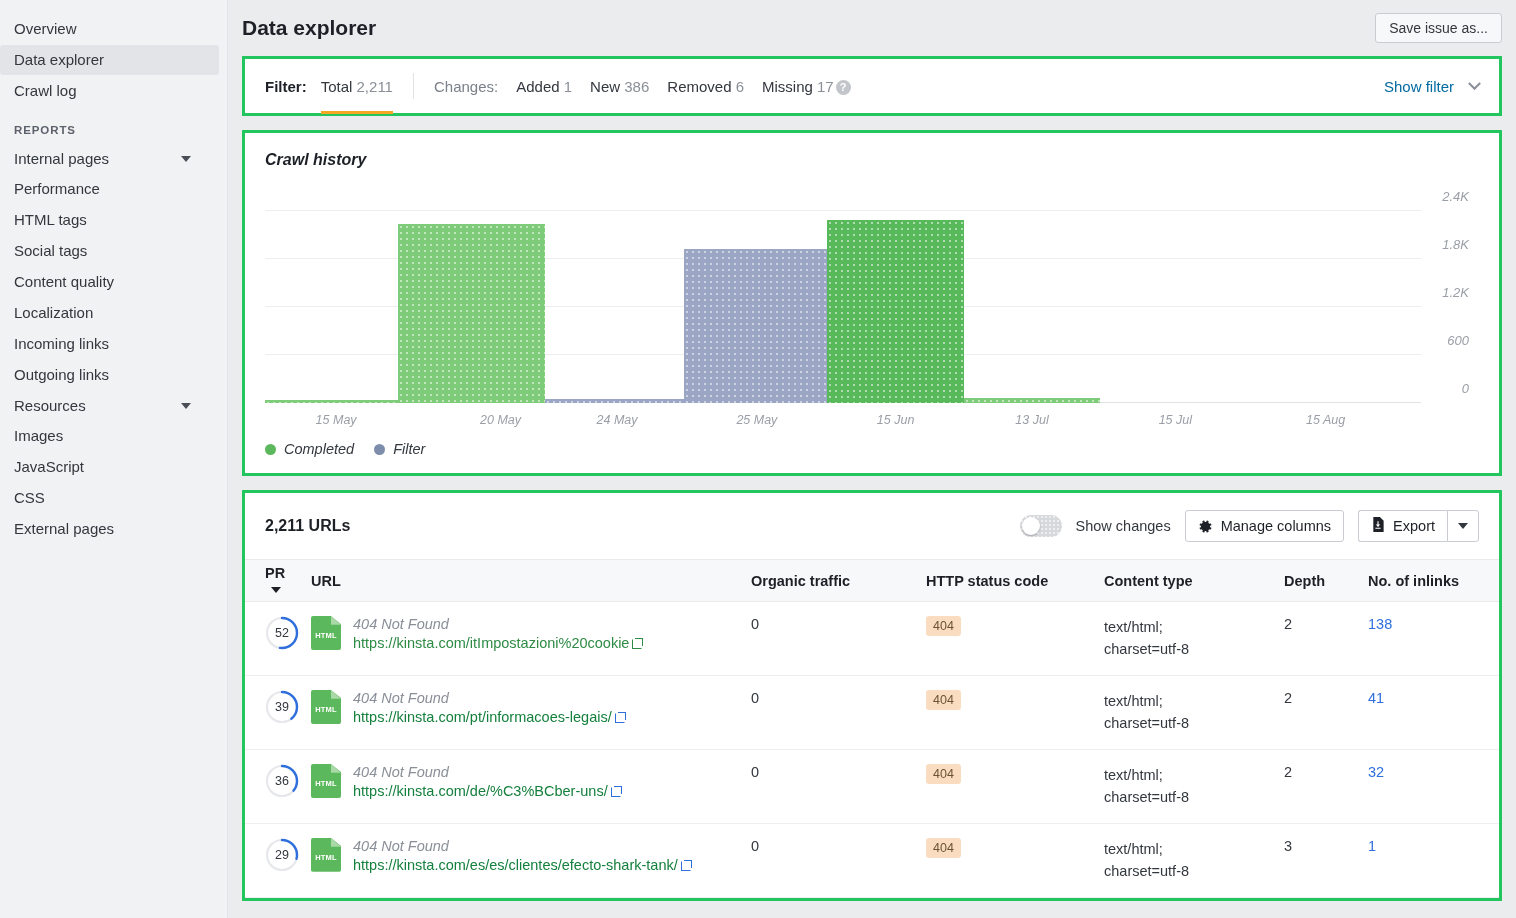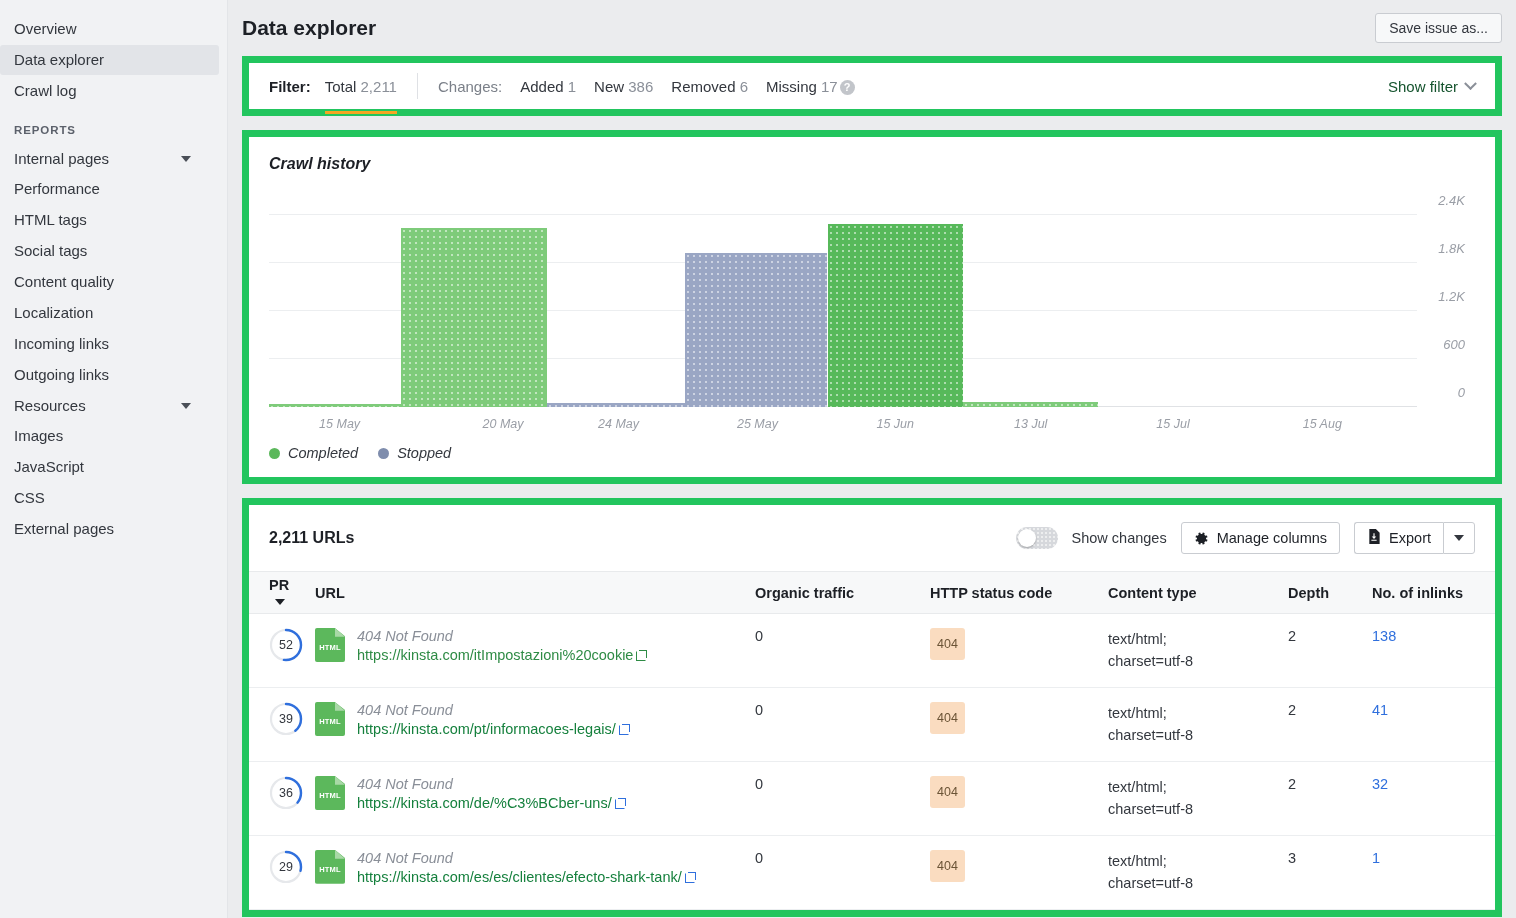--- a/index.html
+++ b/index.html
@@ -49,37 +49,37 @@
     padding: 0 14px 0 0;
   }
   #page-title { font-size: 21px; font-weight: bold; color: #1d2026; padding-left: 0; }
   #save-btn {
     height: 30px; padding: 5px 13px;
     background: #f7f8f9; border: 1px solid #c9ccd1; border-radius: 3px;
     font-size: 14px; color: #33373e; cursor: pointer;
     font-family: "Liberation Sans", sans-serif;
   }
 
-  .card { background: #fff; border: 7px solid #22c55e; margin: 0 14px 14px 14px; }
+  .card { background: #fff; border: 3px solid #22c55e; margin: 0 14px 14px 14px; }
 
   
   #filter-card { height: 60px; display: flex; align-items: center; padding: 0 20px; margin-top: 0; position: relative; }
   .filter-label { font-size: 15px; font-weight: bold; color: #1d2026; margin-right: 14px; }
   .tab-total { position: relative; font-size: 15px; color: #33373e; padding: 19px 0 19px 0; margin-right: 16px; cursor: pointer; }
   .tab-total .underline { position: absolute; left: 0; right: 0; bottom: 0; height: 3px; background: #f5a623; }
   .divider-v { width: 1px; height: 26px; background: #dfe1e5; margin: 0 20px 0 4px; }
   .changes-label { font-size: 15px; color: #7b8089; margin-right: 18px; }
   .chg { font-size: 15px; color: #33373e; margin-right: 18px; cursor: pointer; }
   .muted-num { color: #8a8f98; }
   .help-icon {
     display: inline-block; width: 15px; height: 15px; border-radius: 50%;
     background: #c2c5ca; color: #fff; font-size: 11px; line-height: 15px;
     text-align: center; vertical-align: 1px; margin-left: 2px; font-weight: bold; cursor: pointer;
   }
-  #show-filter { margin-left: auto; font-size: 15px; color: #14532d; cursor: pointer; display: flex; align-items: center; gap: 8px; }
+  #show-filter { margin-left: auto; font-size: 15px; color: #0369a1; cursor: pointer; display: flex; align-items: center; gap: 16px; }
   .chev { width: 9px; height: 9px; border-right: 2px solid #8a8f98; border-bottom: 2px solid #8a8f98;
           transform: rotate(45deg) translate(-2px,-2px); }
 
   
   #chart-card { padding: 18px 20px 16px 20px; font-style: italic; }
   #chart-title { font-size: 16px; font-weight: bold; color: #1d2026; margin-bottom: 18px; }
   #plot-wrap { position: relative; height: 240px; margin-right: 58px; }
   #plot { position: absolute; left: 0; right: 0; top: 0; bottom: 24px; }
   .gridline { position: absolute; left: 0; right: 0; height: 1px; background: #eceef0; }
   .bar { position: absolute; bottom: 0; }
@@ -143,21 +143,21 @@
      font-size: 7.5px; font-weight: bold; color: #fff; letter-spacing: .2px; }
   .url-title { font-size: 14.5px; font-style: italic; color: #8a8f98; margin-bottom: 3px; }
   .url-link { font-size: 14.5px; color: #2e8b45; word-break: break-all; cursor: pointer; }
   .url-link.blue { color: #15803d; }
   .ext-ico { display: inline-block; width: 11px; height: 11px; position: relative; margin-left: 3px; vertical-align: -1px; }
   .ext-ico::before { content: ""; position: absolute; left: 0; bottom: 0; width: 8px; height: 8px;
      border: 1.3px solid currentColor; border-top-color: transparent; border-right-color: transparent; }
   .ext-ico::after { content: ""; position: absolute; right: 0; top: 0; width: 7px; height: 7px;
      border-top: 1.3px solid currentColor; border-right: 1.3px solid currentColor; }
   .badge-404 { display: inline-block; background: #fadcc0; color: #6b5436; border-radius: 3px;
-     font-size: 12.5px; padding: 9px 7px; }
+     font-size: 12.5px; padding: 3px 7px; }
   .inlink { color: #2f6fdd; cursor: pointer; }
   .ct { line-height: 1.55; }
   .gear { display: inline-block; width: 15px; height: 15px; position: relative; }
 </style>
 </head>
 <body>
 
 <div id="app">
 
   <div id="sidebar">
@@ -270,21 +270,21 @@
             <div class="xtick" style="left: 91.75%;">15 Aug</div>
           </div>
       </div>
       <div id="legend">
           <div class="leg">
             <span class="dot" style="background: rgb(92, 184, 92);"></span>
             <span>Completed</span>
           </div>
           <div class="leg">
             <span class="dot" style="background: rgb(127, 141, 173);"></span>
-            <span>Stopped</span>
+            <span>Filter</span>
           </div>
         </div>
     </div>
 
     <div class="card" id="table-card">
       <div id="table-toolbar">
         <span id="urls-count">2,211 URLs</span>
         <div class="tb-right">
           <span class="toggle">
               <span class="knob"></span>

